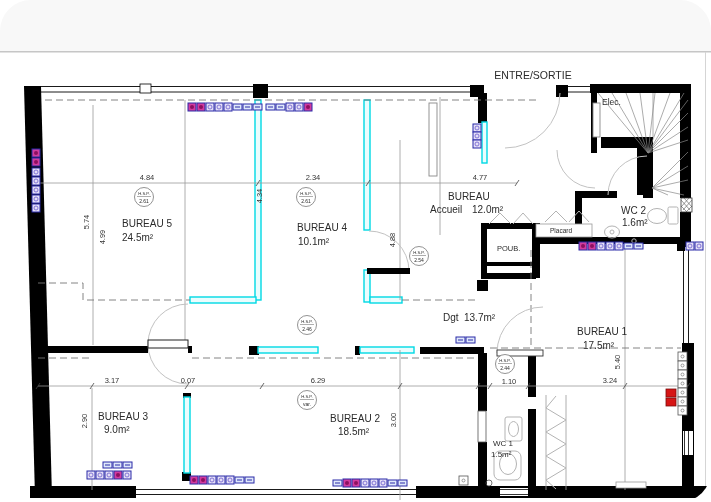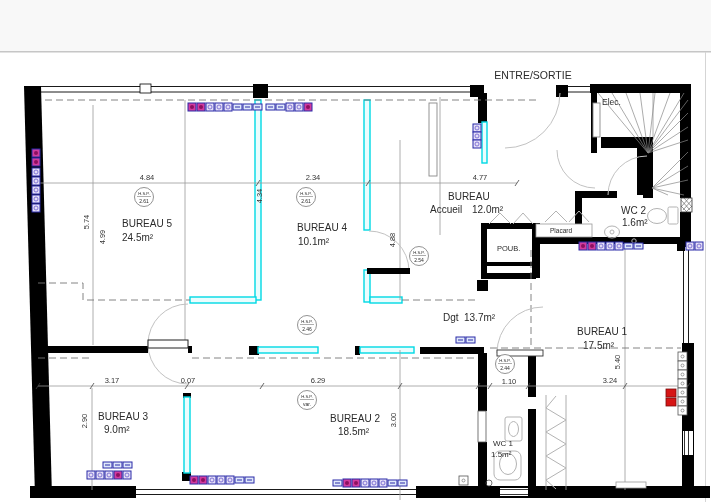--- a/index.html
+++ b/index.html
@@ -1,17 +1,17 @@
 <!DOCTYPE html>
 <html><head>
 <meta charset="utf-8">
 <style>
   html,body{margin:0;padding:0;background:#fff;}
   .stage{position:relative;width:711px;height:502px;background:#fff;overflow:hidden;
-         font-family:"Liberation Sans",sans-serif;}
+         font-family:"Liberation Sans",sans-serif;border-radius:31px;}
   svg{display:block}
   text{font-family:"Liberation Sans",sans-serif;fill:#2b2b2b;}
   .room-name{font-size:10px;}
   .room-area{font-size:10px;}
   .dim{font-size:7.5px;fill:#333;}
   .tiny{font-size:4.2px;}
   .tiny2{font-size:5px;}
   .small-lab{font-size:8px;}
 </style>
 </head>

